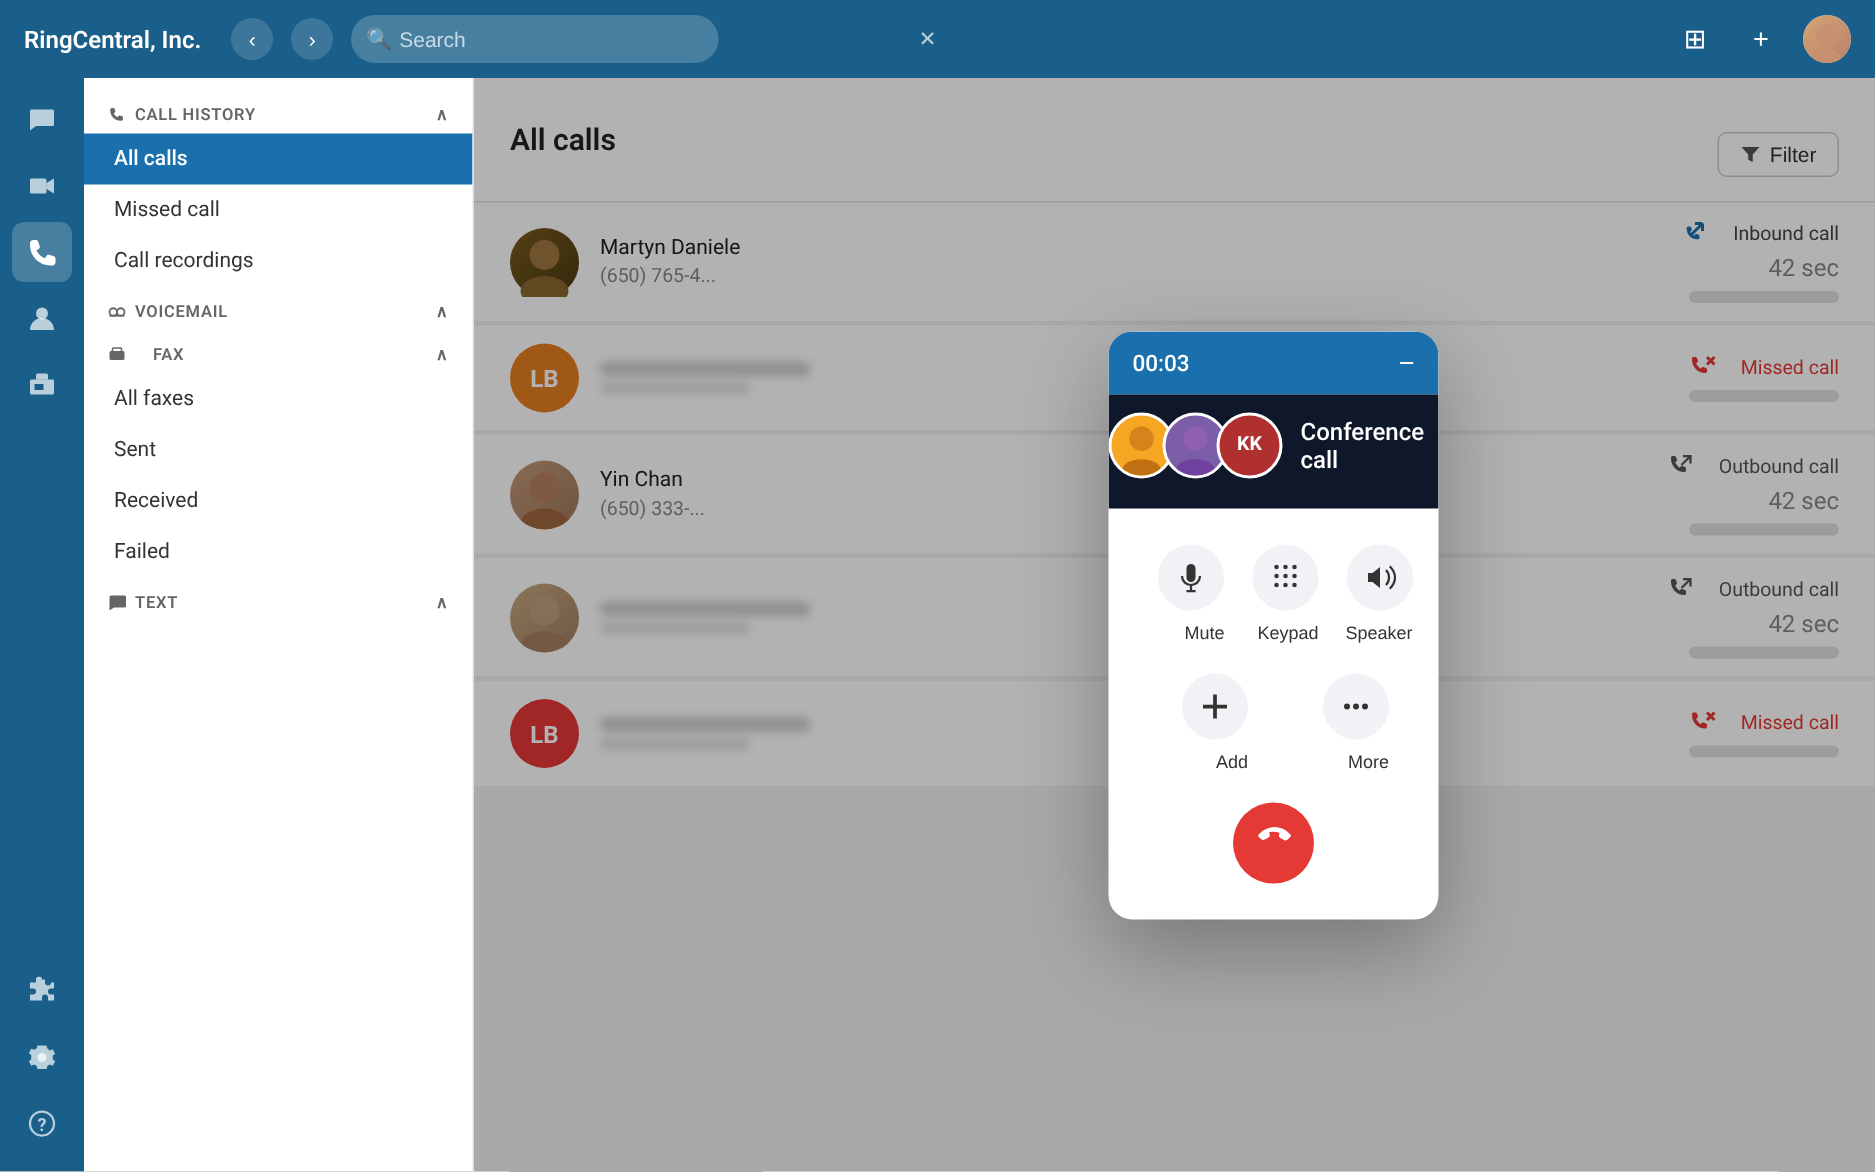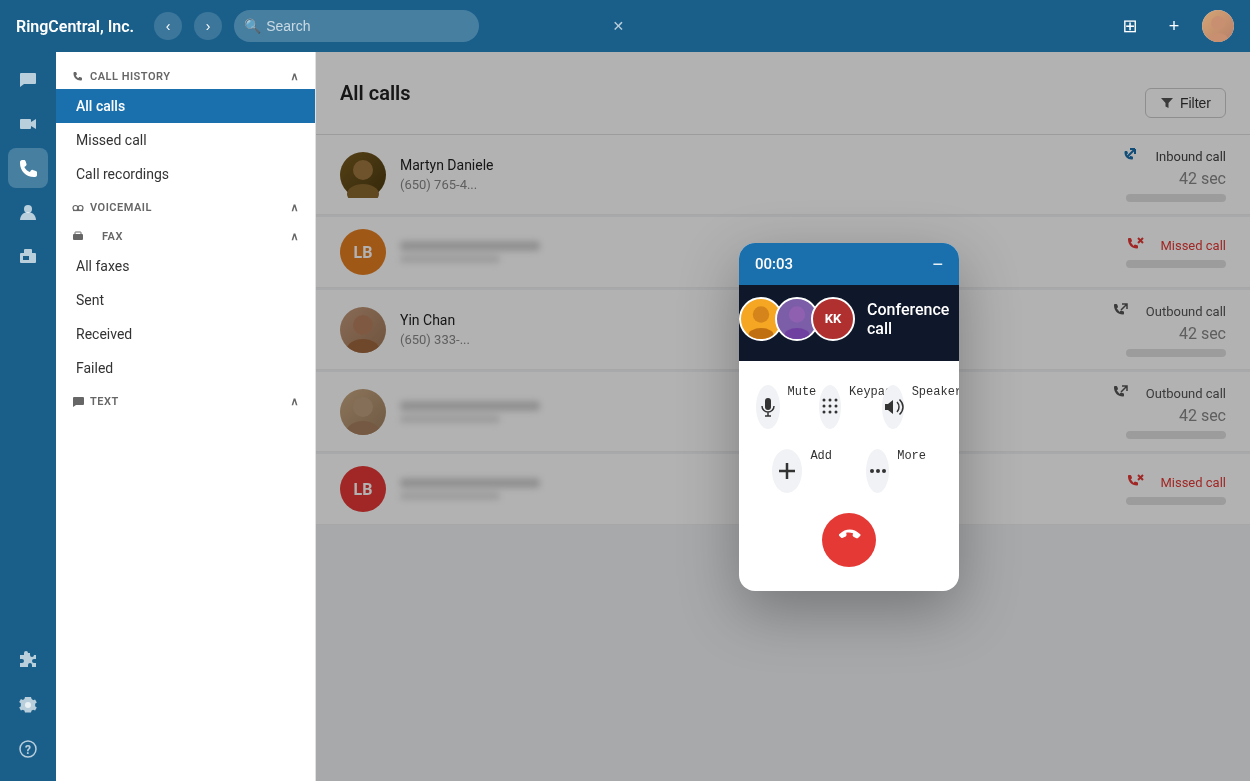--- a/index.html
+++ b/index.html
@@ -208,22 +208,22 @@
       font-weight: 700; font-size: 15px; color: white;
     }
     .conf-avatar:first-child { margin-left: 0; }
     .conf-avatar.orange { background: #f5a623; }
     .conf-avatar.purple { background: #7b5ea7; }
     .conf-avatar.kk { background: #c44; font-size: 13px; }
     .conf-label { color: white; font-size: 16px; font-weight: 500; }
     .modal-body { padding: 24px 16px; }
     .modal-controls-row { display: flex; justify-content: space-around; margin-bottom: 20px; }
     .modal-ctrl {
-      display: flex; flex-direction: row; align-items: flex-start; gap: 8px;
-      background: none; border: none; cursor: pointer; width: 60px; font-family: Liberation Mono, monospace;
+      display: flex; flex-direction: column; align-items: flex-end; gap: 8px;
+      background: none; border: none; cursor: pointer; width: 60px;
     }
     .ctrl-icon {
       width: 44px; height: 44px;
       background: #f0f2f5;
       border-radius: 50%;
       display: flex; align-items: center; justify-content: center;
       font-size: 18px;
     }
     .ctrl-label { font-size: 12px; color: #333; }
     .modal-end-row { display: flex; justify-content: center; margin-top: 8px; }

